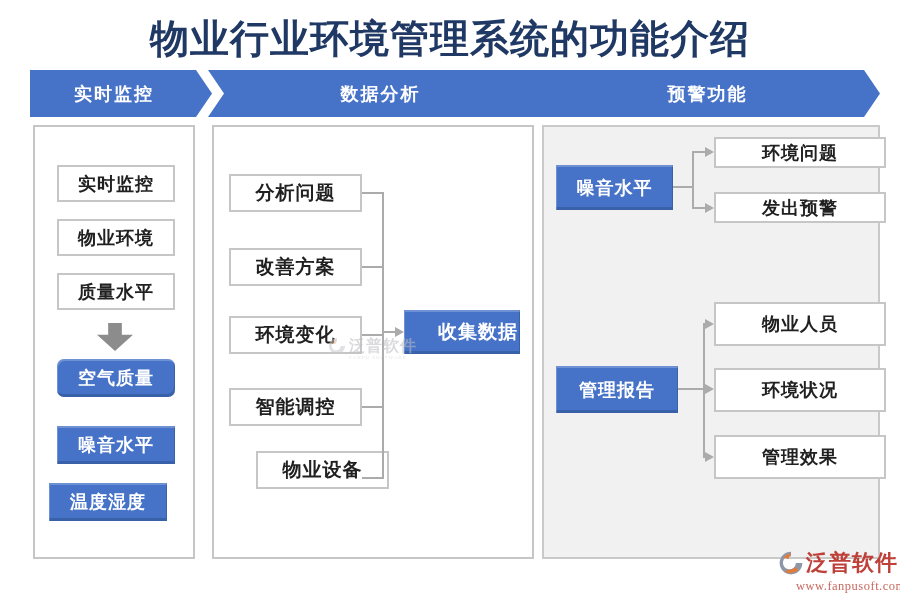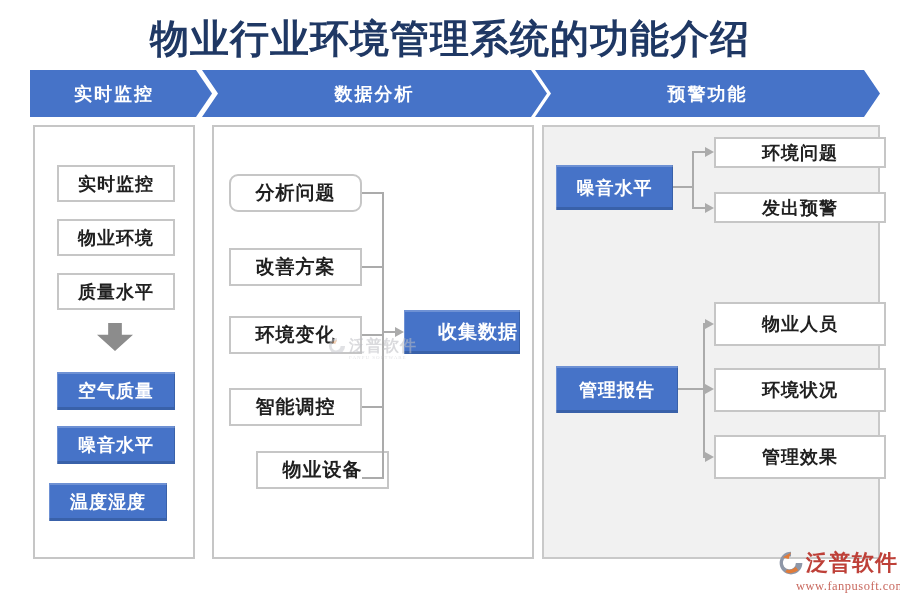--- a/index.html
+++ b/index.html
@@ -19,21 +19,21 @@
 
   .title{position:absolute;left:0;top:12px;width:100%;text-align:center;
          font-size:39px;font-weight:bold;color:var(--navy);letter-spacing:1px;}
 
   
   .banner{position:absolute;top:70px;height:47px;background:var(--accent);
           display:flex;align-items:center;justify-content:center;
           color:#fff;font-size:18px;font-weight:bold;letter-spacing:2px;}
   .banner.first{left:30px;width:182px;padding-right:14px;
      clip-path:polygon(0 0,calc(100% - 16px) 0,100% 50%,calc(100% - 16px) 100%,0 100%);}
-  .banner.mid{left:202px;width:345px;
+  .banner.mid{left:208px;width:345px;
      clip-path:polygon(0 0,calc(100% - 16px) 0,100% 50%,calc(100% - 16px) 100%,0 100%,16px 50%);font-family:Liberation Serif, serif;}
   .banner.last{left:535px;width:345px;
      clip-path:polygon(0 0,calc(100% - 16px) 0,100% 50%,calc(100% - 16px) 100%,0 100%,16px 50%);}
 
   
   .panel{position:absolute;top:125px;height:434px;border:2px solid var(--boxborder);background:#fff;}
   .panel.monitor{left:33px;width:162px;}
   .panel.analysis{left:212px;width:322px;}
   .panel.warning{left:542px;width:338px;background:#F1F1F1;border-color:#C9C9C9;}
 
@@ -44,27 +44,27 @@
         display:flex;align-items:center;justify-content:center;
         font-size:18px;font-weight:bold;color:#fff;letter-spacing:1px;
         box-shadow:inset 1px 2px 0 rgba(255,255,255,.22), inset -1px -3px 0 rgba(31,56,100,.30);}
 
   
   .m-w1{left:22px;top:38px;width:118px;height:37px;}
   .m-w2{left:22px;top:92px;width:118px;height:37px;}
   .m-w3{left:22px;top:146px;width:118px;height:37px;}
   .down-arrow{position:absolute;left:62px;top:196px;width:36px;height:28px;background:var(--arrowgray);
       clip-path:polygon(31% 0,69% 0,69% 42%,100% 42%,50% 100%,0 42%,31% 42%);}
-  .m-b1{left:22px;top:245px;width:118px;height:38px;}
+  .m-b1{left:22px;top:232px;width:118px;height:38px;border-radius:7px;}
   .m-b2{left:22px;top:299px;width:118px;height:38px;}
   .m-b3{left:14px;top:356px;width:118px;height:38px;}
 
   
   .a-box{left:15px;width:133px;height:38px;font-size:19px;}
-  .a-s1{top:47px;border-radius:9px;} .a-s2{top:121px;} .a-s3{top:189px;} .a-s4{top:261px;} .a-s5{top:324px;margin-left:27px;}
+  .a-s1{top:47px;} .a-s2{top:121px;} .a-s3{top:189px;} .a-s4{top:261px;} .a-s5{top:324px;margin-left:27px;}
   .a-target{left:190px;top:183px;width:116px;height:44px;font-size:19px;padding-left:32px;}
 
   .hline,.vline{position:absolute;background:var(--conn);}
   .hline{height:2px;} .vline{width:2px;}
   .arrowhead{position:absolute;width:0;height:0;
      border-top:5px solid transparent;border-bottom:5px solid transparent;
      border-left:9px solid var(--conn);}
 
   
   .w-src1{left:12px;top:38px;width:117px;height:45px;}

